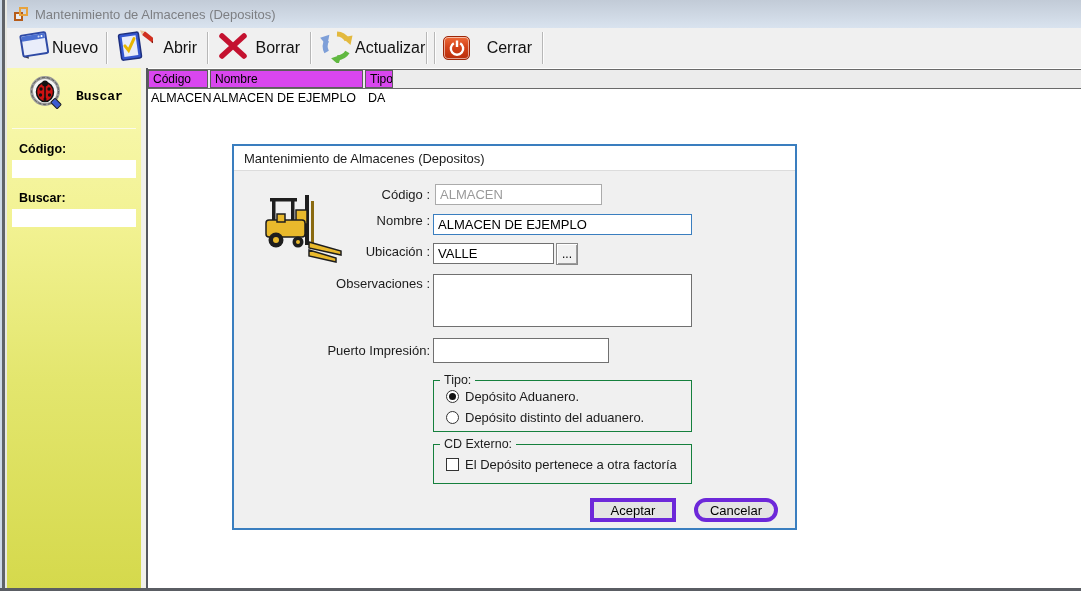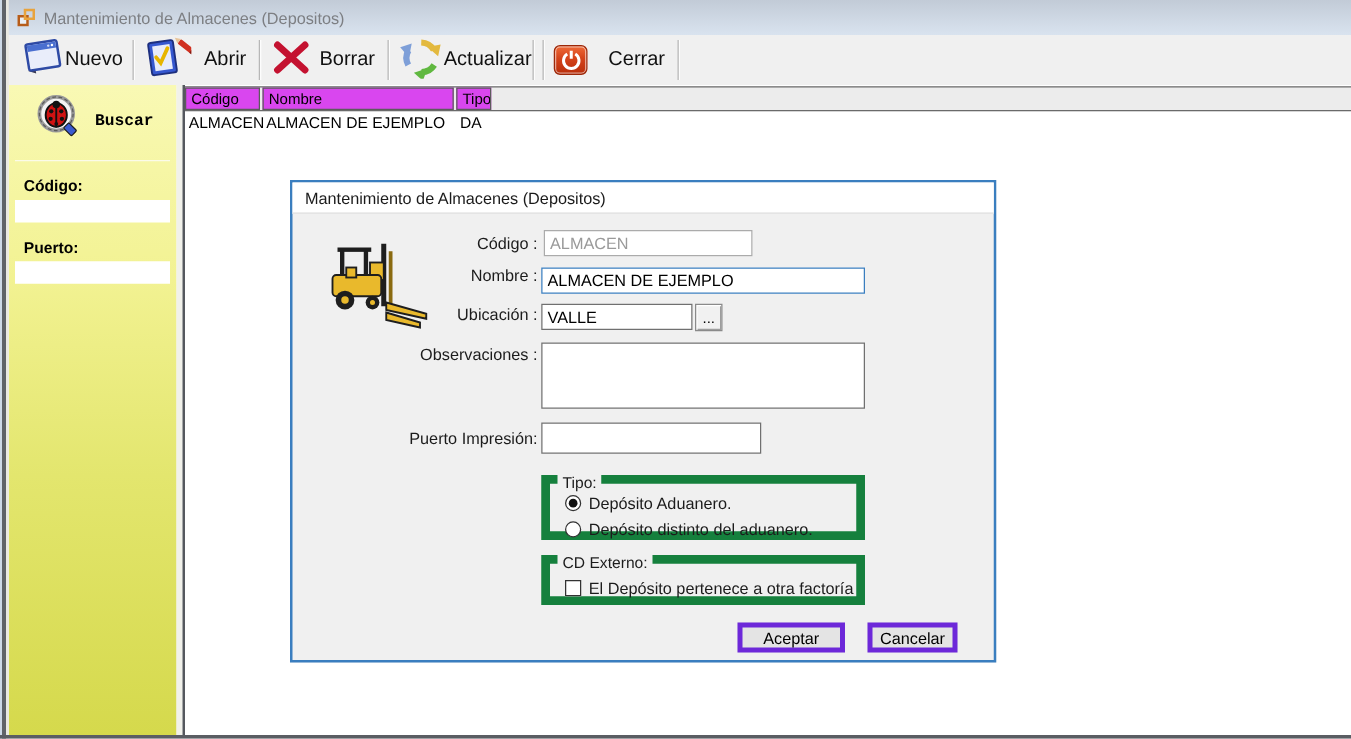--- a/index.html
+++ b/index.html
@@ -65,21 +65,21 @@
   .dlg-label { position:absolute; width:150px; text-align:right; font-size:13px; color:#1c1c1c; }
   .dlg-input { position:absolute; height:21px; background:#fff; border:1px solid #707070;
     font-size:13px; color:#000; padding:0 4px; font-family:"Liberation Sans",sans-serif; outline:none; }
   .dlg-input.disabled { border-color:#ababab; color:#9a9a9a; }
   .dlg-input.focused { border:1.5px solid #3a7ebf; }
   .browse-btn { position:absolute; width:22px; height:22px; background:#f1f1f1;
     border:1px solid #8a8a8a; box-shadow:inset 1px 1px 0 #fff, inset -1px -1px 0 #9d9d9d;
     font-size:12px; line-height:14px; text-align:center; color:#000; }
   .dlg-textarea { position:absolute; background:#fff; border:1px solid #707070; resize:none;
     font-family:"Liberation Sans",sans-serif; font-size:13px; outline:none; }
-  .groupbox { position:absolute; border:7px solid #15803d; }
+  .groupbox { position:absolute; border:1px solid #15803d; }
   .legend { position:absolute; top:-8px; left:6px; background:#f0f0f0; padding:0 4px; font-size:12.5px; color:#1c1c1c; }
   .opt-row { position:absolute; display:flex; align-items:center; gap:6px; }
   .radio { width:13px; height:13px; border:1px solid #333; border-radius:50%; background:#fff; position:relative; }
   .radio.checked::after { content:''; position:absolute; left:2px; top:2px; width:7px; height:7px; border-radius:50%; background:#111; }
   .checkbox { width:13px; height:13px; border:1px solid #333; background:#fff; }
   .opt-label { font-size:13px; color:#1c1c1c; }
   .dlg-btn { position:absolute; height:24px; background:#e4e4e4; border:4px solid #6d28d9;
     font-size:13px; color:#000; font-family:"Liberation Sans",sans-serif; }
   .forklift { position:absolute; left:26px; top:46px; }
 </style>
@@ -189,21 +189,21 @@
           <circle cx="11.5" cy="20" r="1.7" fill="#111"></circle>
             <circle cx="20.5" cy="20" r="1.7" fill="#111"></circle>
           <circle cx="16" cy="24" r="1.5" fill="#111"></circle>
         </svg>
       </span>
       <span class="blabel">Buscar</span>
     </div>
     <div class="side-sep"></div>
     <div class="side-label">Código:</div>
     <input class="side-input" type="text" value="" style="">
-    <div class="side-label">Puerto:</div>
+    <div class="side-label">Buscar:</div>
     <input class="side-input" type="text" value="" style="">
   </div>
   <div class="sidebar-gap"></div>
   <div class="vline"></div>
 
   <div class="thead">
     <div class="th th-codigo">Código</div>
     <div class="th th-nombre">Nombre</div>
     <div class="th th-tipo">Tipo</div>
     <div class="th th-fill"></div>
@@ -266,18 +266,18 @@
 
     <div class="groupbox" style="left:199px; top:298px; width:259px; height:40px;">
       <span class="legend">CD Externo:</span>
       <div class="opt-row" style="left:12px; top:12px;">
         <span class="checkbox"></span>
         <span class="opt-label">El Depósito pertenece a otra factoría</span>
       </div>
     </div>
 
     <button class="dlg-btn" style="left:356px; top:352px; width:86px;">Aceptar</button>
-    <button class="dlg-btn" style="left:460px; top:352px; width:72px;">Cancelar</button>
+    <button class="dlg-btn" style="left:460px; top:352px; width:84px;border-radius:12px;">Cancelar</button>
   </div>
 
   <div class="left-edge"></div>
   <div class="bottom-edge"></div>
 </div>
 
 </body></html>

